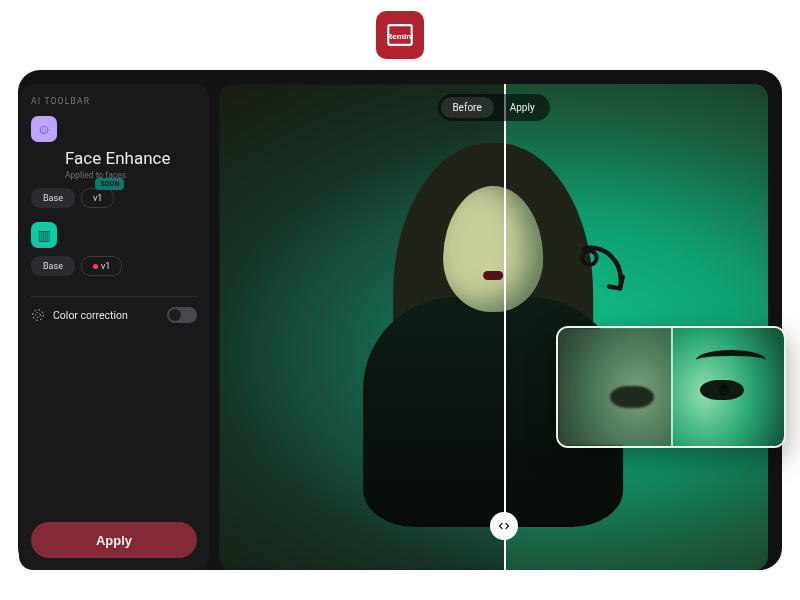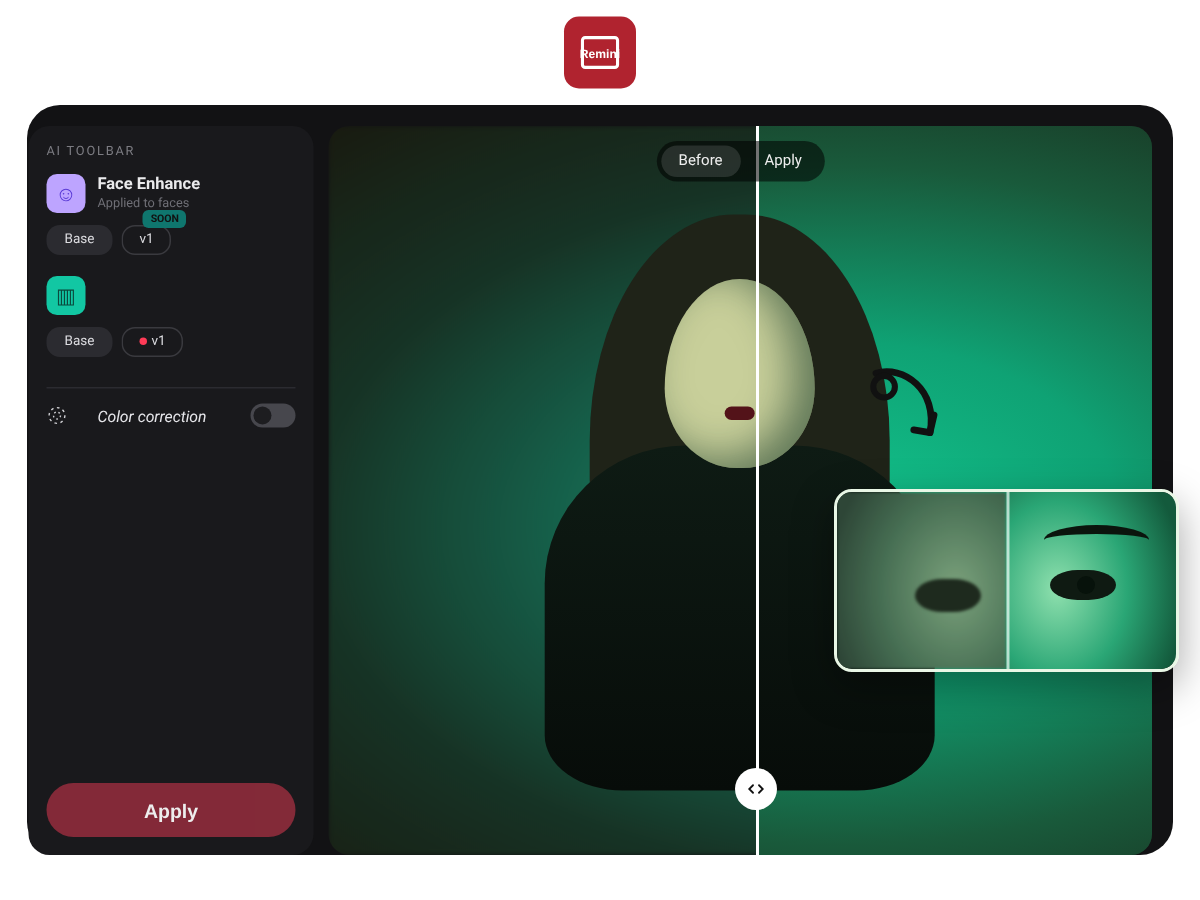--- a/index.html
+++ b/index.html
@@ -14,31 +14,31 @@
   .app { position:relative; margin:0 18px 10px 18px; width:764px; height:500px; background:#121214; border-radius:22px; display:flex; flex-direction:column; overflow:visible; }
   .app-inner { flex:1; display:flex; gap:10px; padding:14px 14px 0 1px; overflow:visible; }
 
   .sidebar { width:190px; background:#19191c; border-radius:14px; padding:12px; display:flex; flex-direction:column; }
   .sidebar-title { font-size:8.5px; letter-spacing:1.2px; color:#7c7c82; margin-bottom:10px; }
   .tool { margin-bottom:14px; }
   .tool-head { display:flex; gap:8px; align-items:flex-start; margin-bottom:8px; }
   .tool-icon { width:26px; height:26px; border-radius:7px; display:flex; align-items:center; justify-content:center; font-size:14px; }
   .tool-icon.purple { background:#bda4ff; color:#5a3ad6; }
   .tool-icon.teal { background:#12c7a3; color:#0b4a3d; }
-  .tool-name { font-size:11px; color:#eaeaec; font-weight:700; }
+  .tool-name { font-size:17px; color:#eaeaec; font-weight:400;margin-top:32px; }
   .tool-sub  { font-size:8.5px; color:#6f6f76; margin-top:2px; }
   .pill-row { display:flex; gap:6px; align-items:center; }
   .pill { font-size:9px; color:#dcdce0; background:#2b2b30; border-radius:9px; padding:5px 12px; position:relative; cursor:pointer; }
   .pill.outline { background:transparent; box-shadow:inset 0 0 0 1px #3a3a3f; }
   .pill .reddot { display:inline-block; width:5px; height:5px; border-radius:50%; background:#ff3b57; vertical-align:middle; margin-right:3px; }
   .badge-soon { position:absolute; top:-10px; right:-10px; background:#0f766e; color:#111; font-size:7px; font-weight:700; padding:2px 5px; border-radius:4px; }
 
   .divider { height:1px; background:#2b2b30; margin:6px 0 10px; }
 
-  .cc-row { display:flex; align-items:center; gap:20px;font-style:italic; }
+  .cc-row { display:flex; align-items:center; gap:8px; }
   .cc-icon { width:14px; height:14px; color:#cfcfd3; }
   .cc-label { color:#e6e6ea; font-size:10.5px; flex:1; }
   .toggle { width:30px; height:16px; border-radius:9px; background:#47474d; position:relative; cursor:pointer; }
   .toggle::after { content:""; position:absolute; width:12px; height:12px; border-radius:50%; background:#1d1d20; top:2px; left:2px; }
 
   .apply { margin-top:auto; background:#8c2b3b; color:#fff; font-size:13px; font-weight:600; border:none; border-radius:22px; height:36px; cursor:pointer; opacity:0.92; }
 
   .canvas { flex:1; position:relative; border-radius:14px; overflow:visible; }
   .photo { position:absolute; inset:0; border-radius:14px; overflow:hidden; }
   .photo-before, .photo-after { position:absolute; inset:0; }

